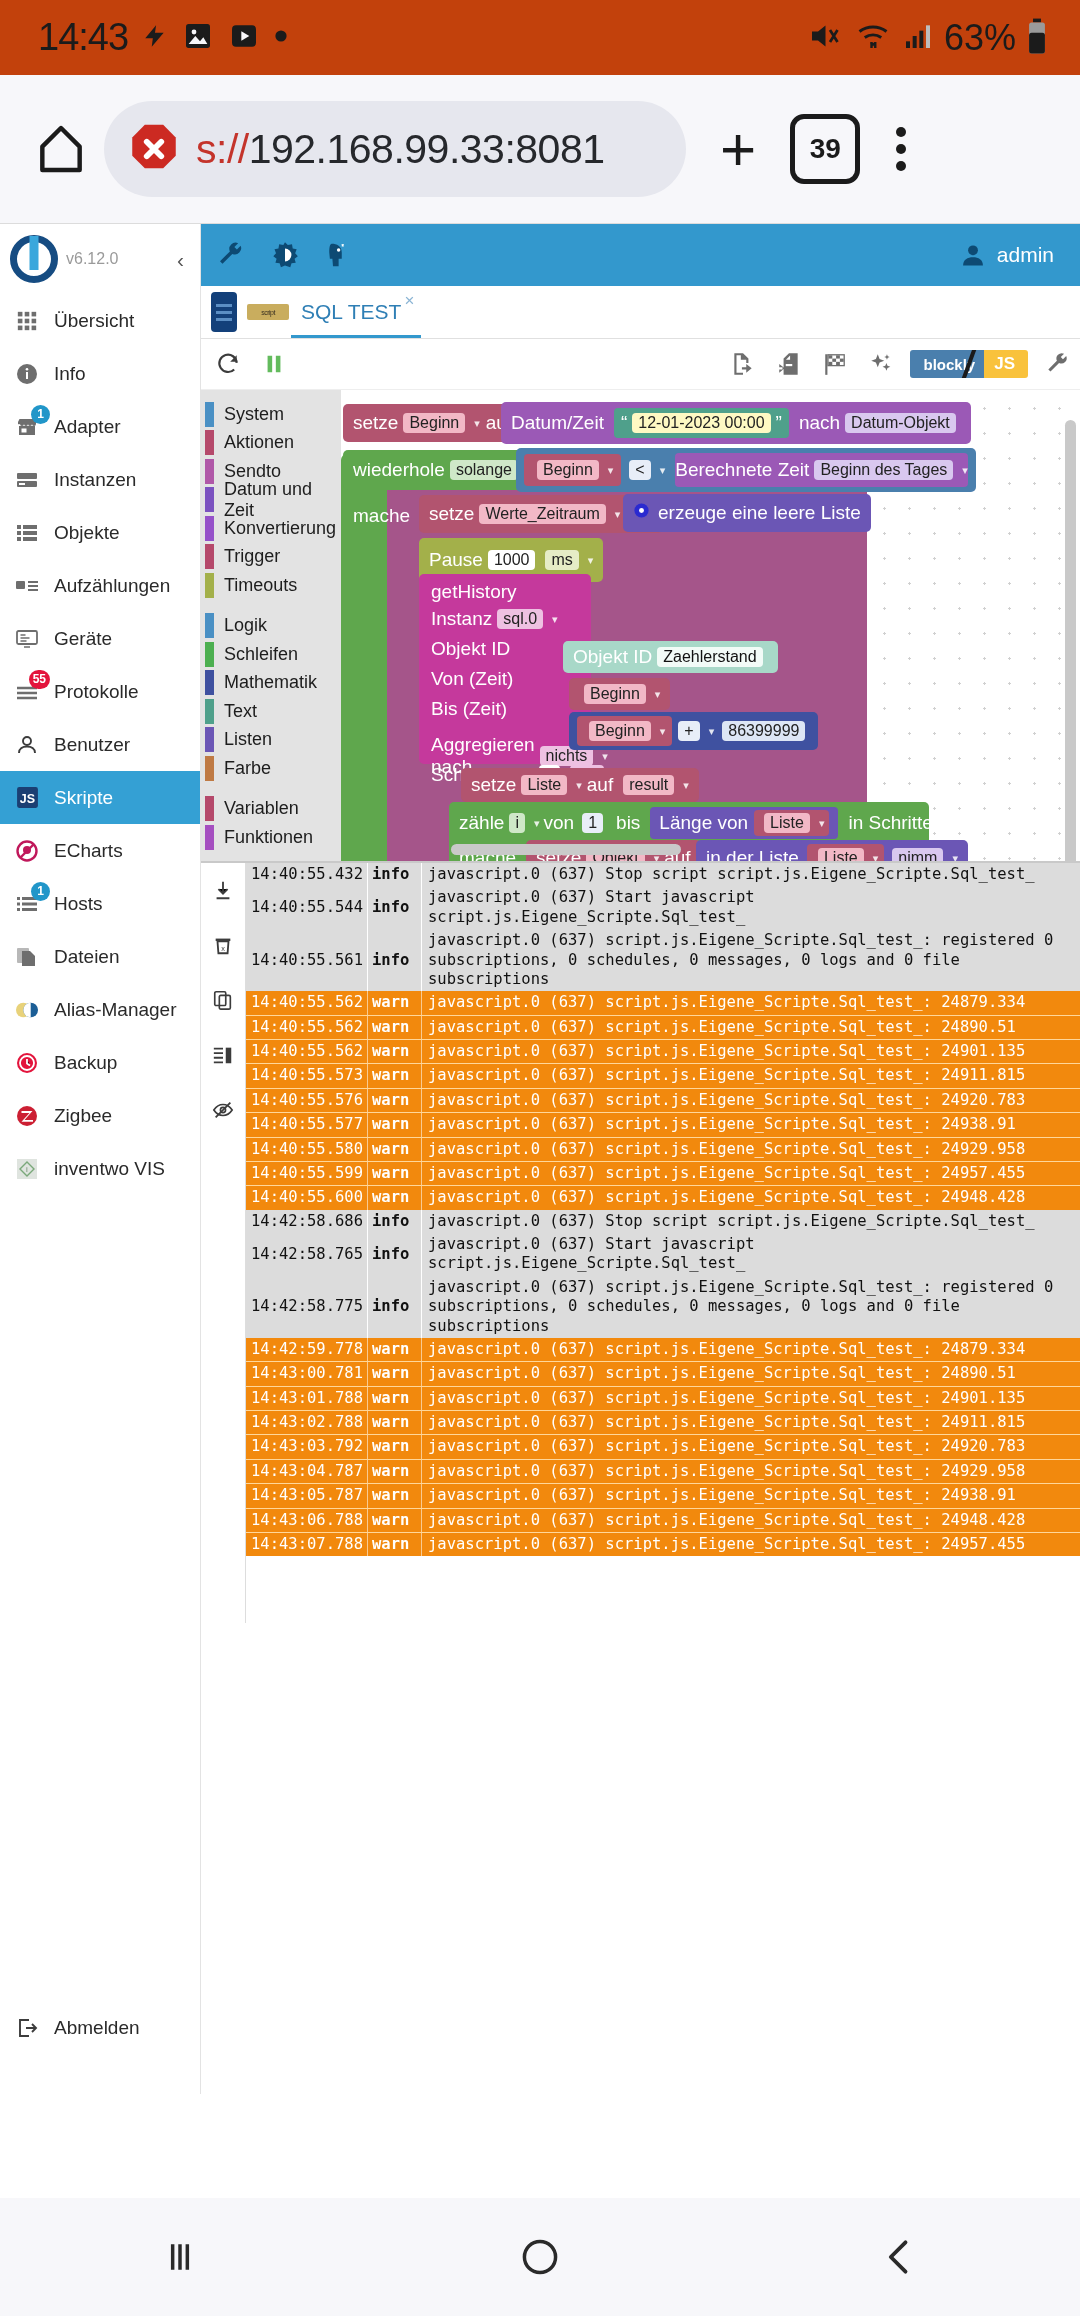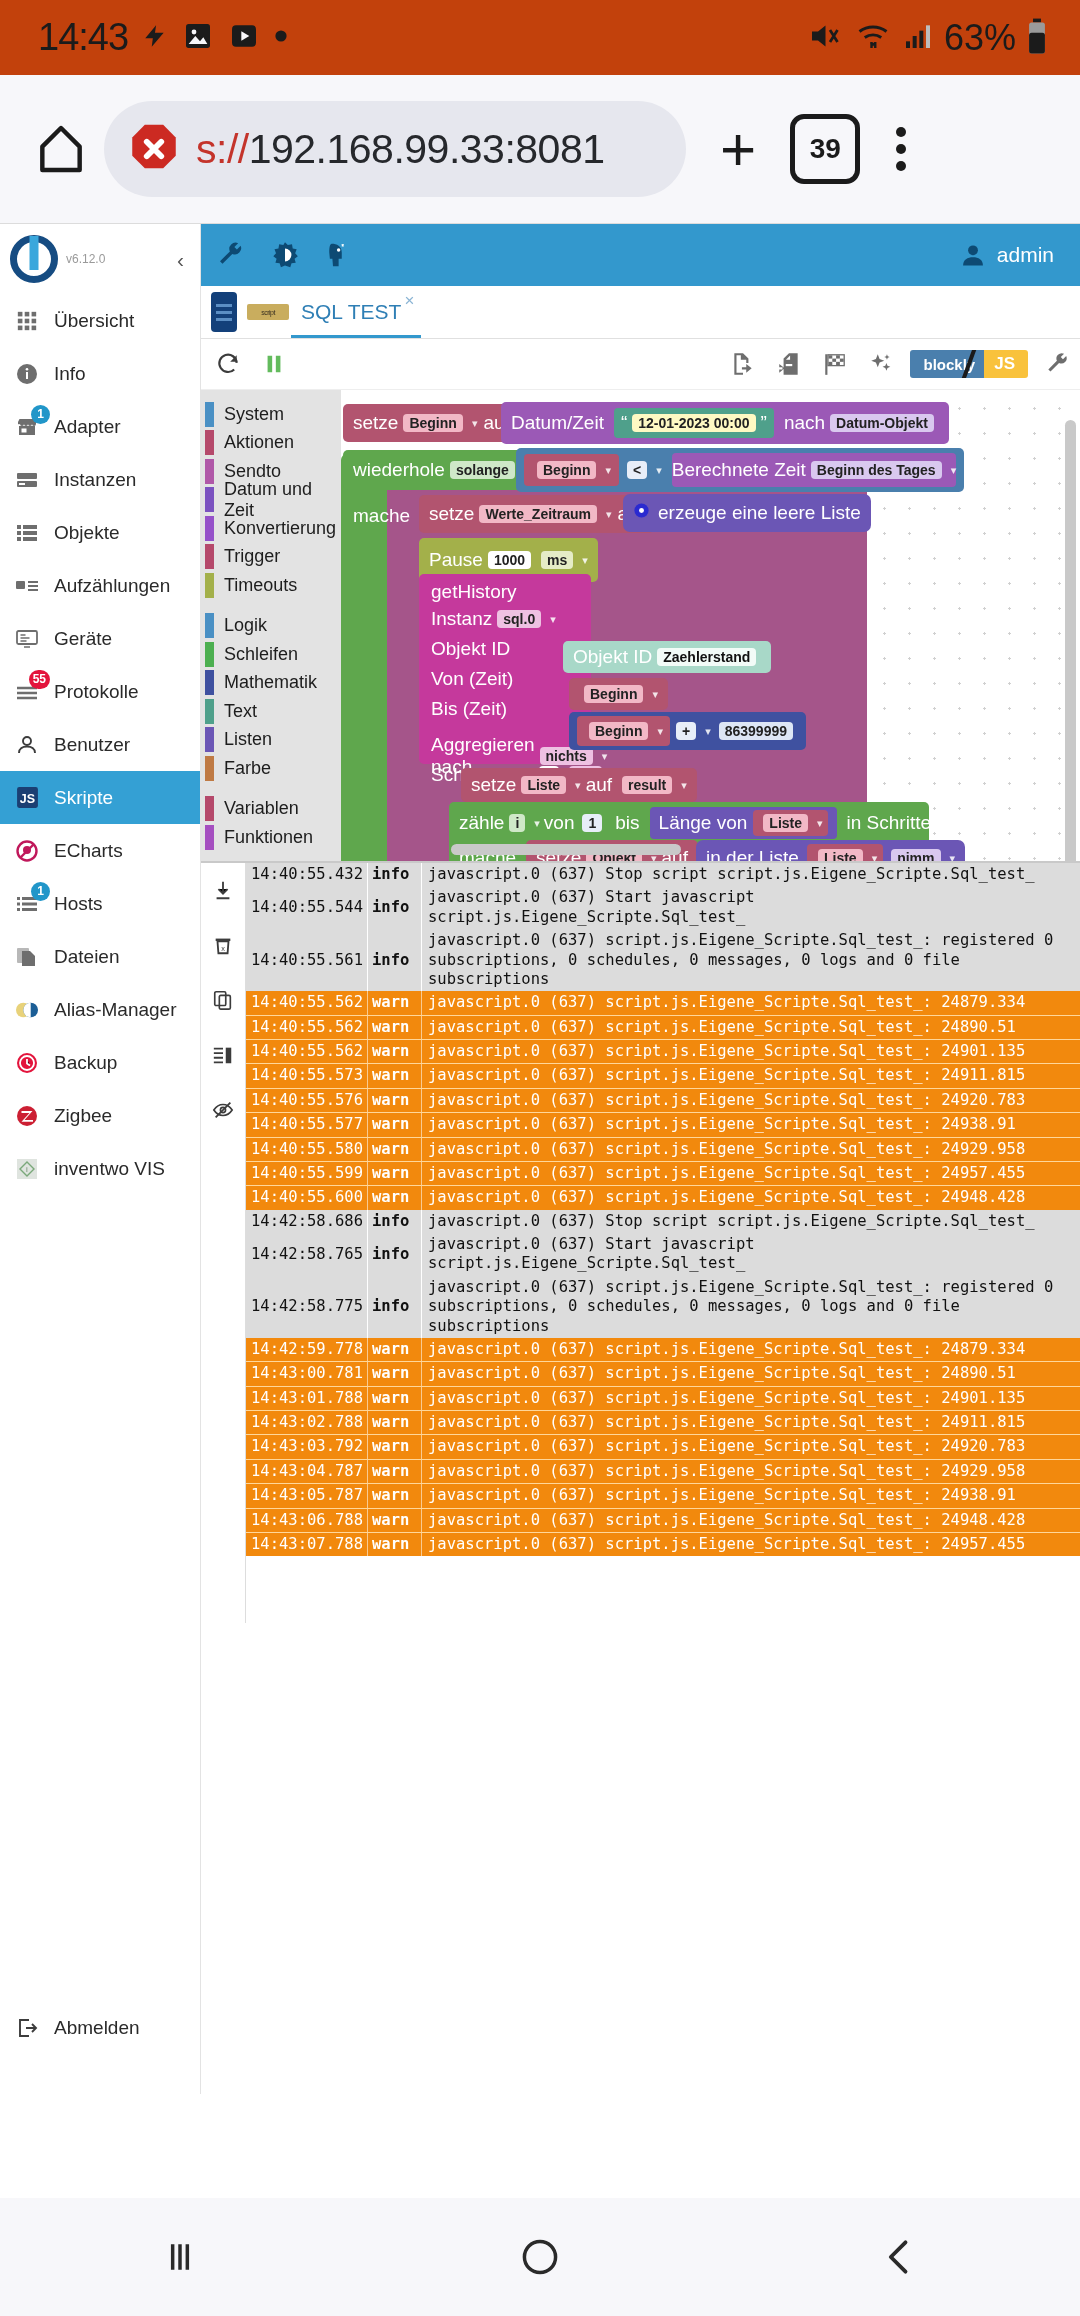--- a/index.html
+++ b/index.html
@@ -54,21 +54,21 @@
        border-top:1px solid #dcdcdc;display:flex;}
 
   
   .sidenav{width:200px;height:100%;background:#fff;border-right:1px solid #e3e3e3;
            position:relative;overflow:hidden;}
   .logo-row{height:70px;display:flex;align-items:center;padding:0 10px;}
   .logo-mark{width:48px;height:48px;border-radius:50%;border:7px solid #164c82;
      position:relative;box-sizing:border-box;flex:0 0 auto;}
   .logo-mark:after{content:"";position:absolute;left:50%;top:-6px;width:9px;height:34px;
      background:#3aa7dc;transform:translateX(-50%);}
-  .logo-ver{font-size:12px;color:#9a9a9a;margin-left:8px;}
+  .logo-ver{font-size:16px;color:#9a9a9a;margin-left:8px;}
   .logo-collapse{margin-left:auto;margin-right:6px;color:#555;font-size:21px;line-height:1;}
   .navitem{height:53px;display:flex;align-items:center;padding-left:12px;gap:12px;
            font-size:19px;color:#2a2a2a;position:relative;cursor:pointer;}
   .navitem.active{background:#34a0d4;color:#fff;}
   .navicon{width:30px;height:30px;flex:0 0 auto;display:flex;align-items:center;justify-content:center;position:relative;}
   .badge{
     position:absolute;top:-7px;right:-8px;min-width:19px;height:19px;border-radius:11px;
     background:#2196c9;color:#fff;font-size:12px;display:flex;align-items:center;justify-content:center;
     padding:0 4px;font-weight:600;box-sizing:border-box;
   }
@@ -125,24 +125,24 @@
 
   
   .blk{position:absolute;border-radius:5px;display:flex;align-items:center;
        color:#fff;font-size:19px;white-space:nowrap;box-sizing:border-box;}         
   .c-varset{background:#b2546f;}
   .c-loop{background:#5fa74d;}
   .c-date{background:#9b59b6;}
   .c-text{background:#4fa08b;}
   .c-logic{background:#4a7fad;}
   .c-math{background:#3f51a0;}
-  .c-list{background:#6b56b5;border-radius:7px;}
+  .c-list{background:#6b56b5;}
   .c-time{background:#a3b04a;}
   .fld{background:rgba(255,255,255,.78);color:#222;border-radius:4px;padding:1px 6px;
-       font-size:14px;margin:0 5px;display:inline-flex;align-items:center;font-weight:bold;}
+       font-size:16px;margin:0 5px;display:inline-flex;align-items:center;}
   .fld.pink{background:#f2b8c6;}
   .fld.lav{background:#d9c8ef;}
   .fld.grn{background:#fef9c3;}
   .fld.wht{background:#ffffff;}
   .fld.blu{background:#dde6f5;}
   .fld.lgt{background:#e8eef8;}
   .car{font-size:11px;margin-left:4px;opacity:.85;}
 
   
   .hscroll{position:absolute;left:110px;bottom:6px;width:230px;height:11px;background:#c9c9c9;border-radius:6px;}

